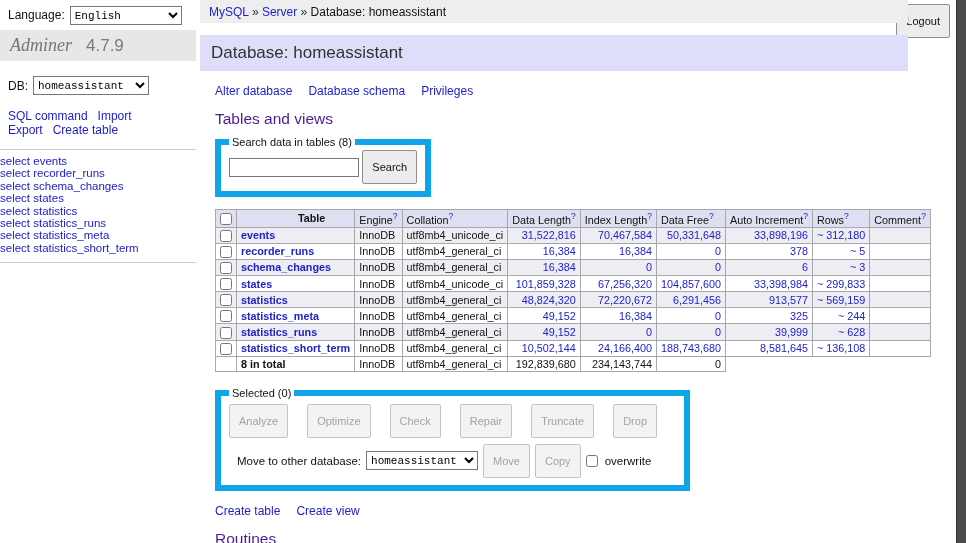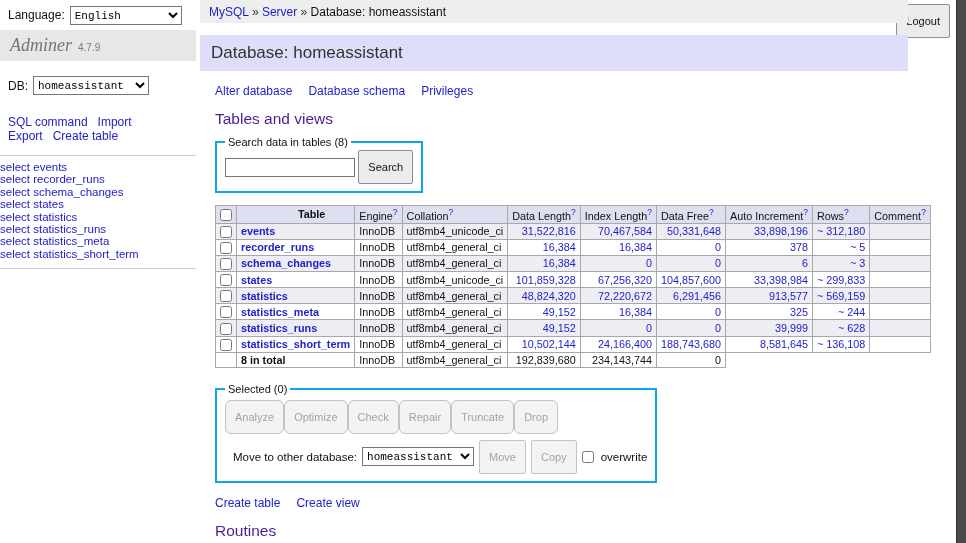--- a/index.html
+++ b/index.html
@@ -36,64 +36,64 @@
 
   
   #sidebar { position: absolute; left: 0; top: 30px; width: 196px; }
   #sidebar h1 {
     margin: 0; padding: 5px 10px; background: #e7e7e7;
     font-family: "Liberation Serif", serif; font-style: italic; font-weight: normal;
     font-size: 18px; color: #767676;
   }
   #sidebar h1 .version {
     font-family: "Liberation Sans", sans-serif; font-style: normal;
-    font-size: 10px; color: #7a7a7a; margin-left: 6px;
+    font-size: 17px; color: #7a7a7a; margin-left: 14px;
   }
   .db-row { margin: 15px 8px 0; display: flex; align-items: center; gap: 5px; }
   .db-row select { width: 116px; }
-  .quick-links { margin: 20px 8px 0; }
+  .quick-links { margin: 14px 8px 0; }
   .quick-links .ql-row { line-height: 14px; }
   .quick-links a { margin-right: 10px; }
   .table-list {
     margin-top: 12px; border-top: 1px solid #ccc; border-bottom: 1px solid #ccc;
     padding: 5px 0 8px;
   }
   .table-list a { display: block; padding: 0 0; line-height: 12.4px; font-size: 11.5px; }
 
   
   #main { position: absolute; left: 200px; top: 35px; width: 708px; }
   #page-title {
     margin: 0; background: #dedefa; padding: 8px 11px;
     font-size: 17px; font-weight: normal; color: #333;
   }
   #main-inner { padding-left: 15px; }
   .links-row { margin: 13px 0 0; }
   .links-row a { margin-right: 16px; }
   h3 { font-size: 15.5px; font-weight: normal; margin: 12px 0 8px; color: #4c1d95; }
 
-  fieldset { display: inline-block; border: 2px solid #0ea5e9; padding: 2px 8px 7px; margin: 0; }
+  fieldset { display: inline-block; border: 6px solid #0ea5e9; padding: 2px 8px 7px; margin: 0; }
   legend { font-size: 11px; padding: 0 3px; }
   #search-input { width: 130px; height: 19px; border: 1px solid #767676; font-size: 11px; padding: 0 3px; }
 
   table { border-collapse: collapse; font-size: 10.8px; margin-top: 12px; }
   th, td { border: 1px solid #a8a8a8; padding: 1px 4px; white-space: nowrap; height: 15px; }
   thead th { background: #dfdff2; font-weight: normal; text-align: left; }
   thead th.tbl-col { font-weight: bold; text-align: center; padding-left: 36px; }
   thead th.check, td.check { text-align: center; width: 20px; }
   sup.help { color: #2121cc; font-size: 8.5px; }
   td.num { text-align: right; }
   tr.odd td { background: #ededf3; }
   td.name a { font-weight: bold; }
   tr.total td.label { font-weight: bold; }
   td.ghost { border: none; background: transparent; }
   input[type=checkbox] { width: 12px; height: 12px; margin: 0; vertical-align: middle; }
 
   #selected-fieldset { margin-top: 15px; }
   #selected-buttons { margin: 3px 0 6px; }
-  #selected-buttons button { margin-right: 0; border-radius: 6px; }
+  #selected-buttons button { margin-right: 19px; }
   .move-row { display: flex; align-items: center; gap: 5px; font-size: 11.5px; margin-left: 8px; }
   .move-row select { width: 112px; }
   .move-row .ovw-label { margin-left: 2px; }
 
   #scrollbar { position: absolute; right: 0; top: 0; width: 10px; height: 543px; background: #4b4b4b; border-left: 1px solid #333; }
 </style>
 </head>
 <body>
 
 <div id="language-row">

